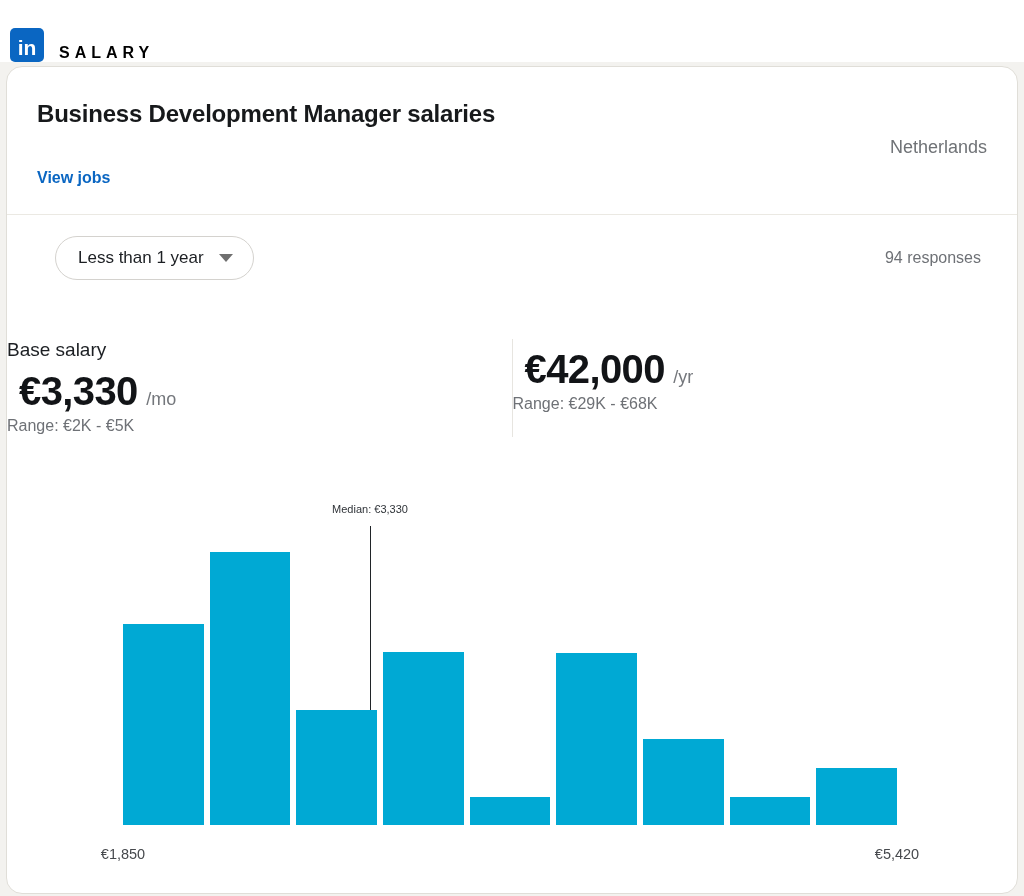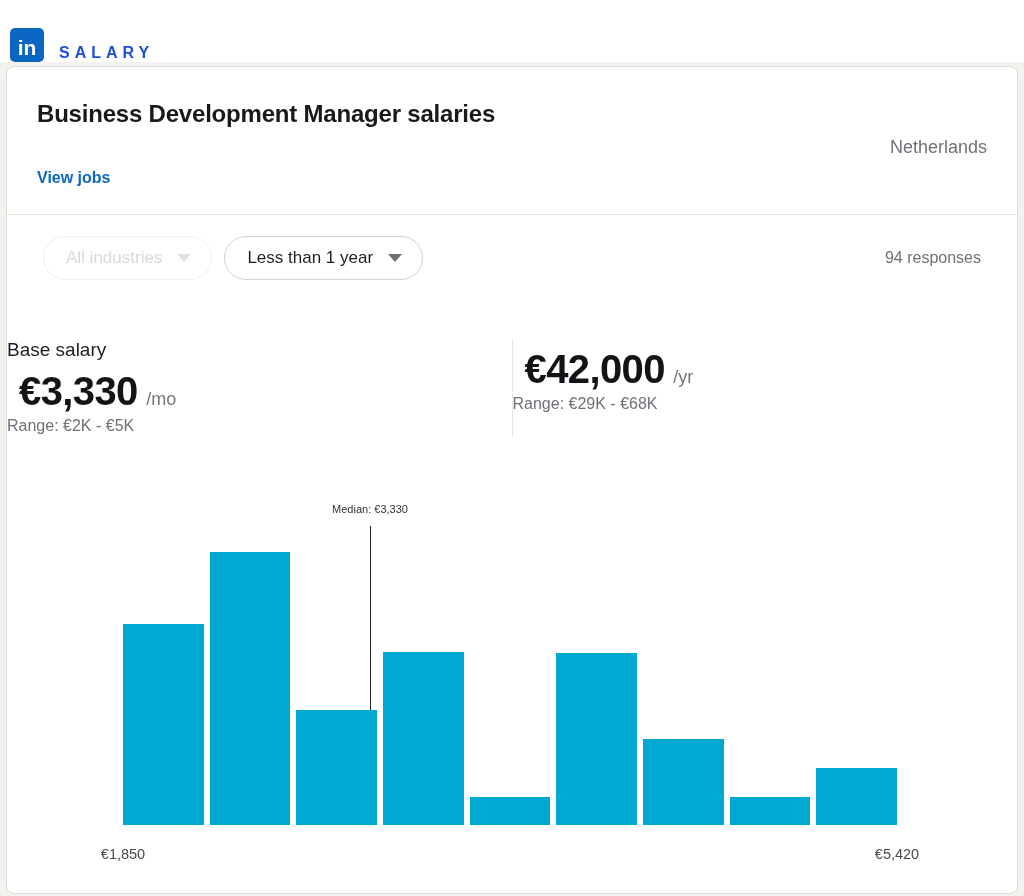--- a/index.html
+++ b/index.html
@@ -4,25 +4,25 @@
 <style>
   * { margin:0; padding:0; box-sizing:border-box; }
   html,body { width:1024px; height:896px; }
   body { background:#f3f2ef; font-family:"Liberation Sans","DejaVu Sans",sans-serif; }
 
   
   .topbar { height:62px; background:#ffffff; display:flex; align-items:flex-end; padding-left:10px; }
   .logo { width:34px; height:34px; background:#0a66c2; border-radius:5px; color:#fff;
           font-weight:700; font-size:21px; display:flex; align-items:flex-end; justify-content:center;
           padding-bottom:4px; line-height:1; }
-  .app-name { margin-left:15px; font-size:16px; font-weight:700; letter-spacing:5px; color:#1d4ed8; }
+  .app-name { margin-left:15px; font-size:16px; font-weight:700; letter-spacing:5px; color:#000000; }
 
   
   .page { padding:4px 6px 0; }
-  .card { position:relative; background:#ffffff; border:1px solid #e0ded8; border-radius:8px;
+  .card { position:relative; background:#ffffff; border:1px solid #e0ded8; border-radius:16px;
           height:828px; overflow:hidden; }
 
   .card-header { padding:33px 30px 0; }
   .title { font-size:24px; font-weight:700; color:#17191b; letter-spacing:-0.2px; }
   .location { font-size:18px; color:#6f7276; margin-top:9px;text-align:right; }
   .view-jobs { display:inline-block; font-size:16px; font-weight:700; color:#0a66c2;
                margin-top:11px; text-decoration:none; cursor:pointer; }
 
   .filter-row { margin-top:27px; border-top:1px solid #ebe9e3; padding:21px 36px 21px 36px;
                 display:flex; align-items:center; }
@@ -71,24 +71,20 @@
 <div class="page">
   <div class="card">
 
     <div class="card-header">
       <div class="title">Business Development Manager salaries</div>
       <div class="location">Netherlands</div>
       <a class="view-jobs">View jobs</a>
     </div>
 
     <div class="filter-row">
-      <div class="pill pill-disabled">
-        <span>All industries</span>
-        <span class="caret caret-light"></span>
-      </div>
       <div class="pill pill-active">
         <span>Less than 1 year</span>
         <span class="caret"></span>
       </div>
       <div class="responses">94 responses</div>
     </div>
 
     <div class="summary-row">
       <div class="summary-col">
         <span class="summary-heading">Base salary</span>

